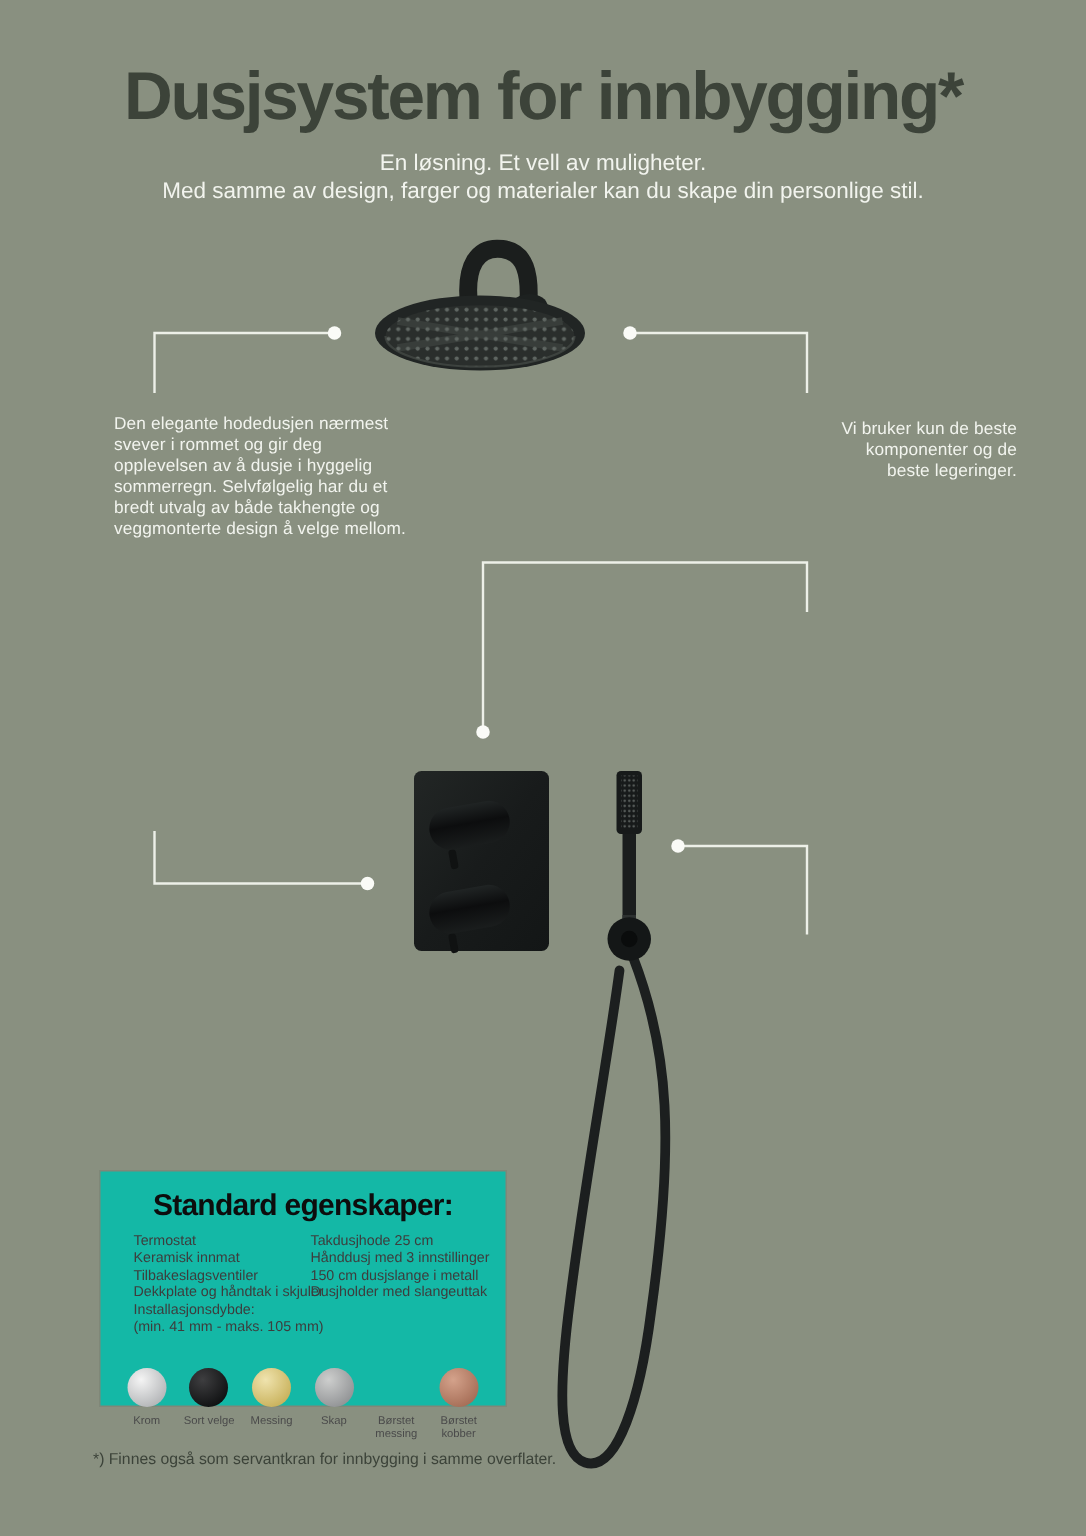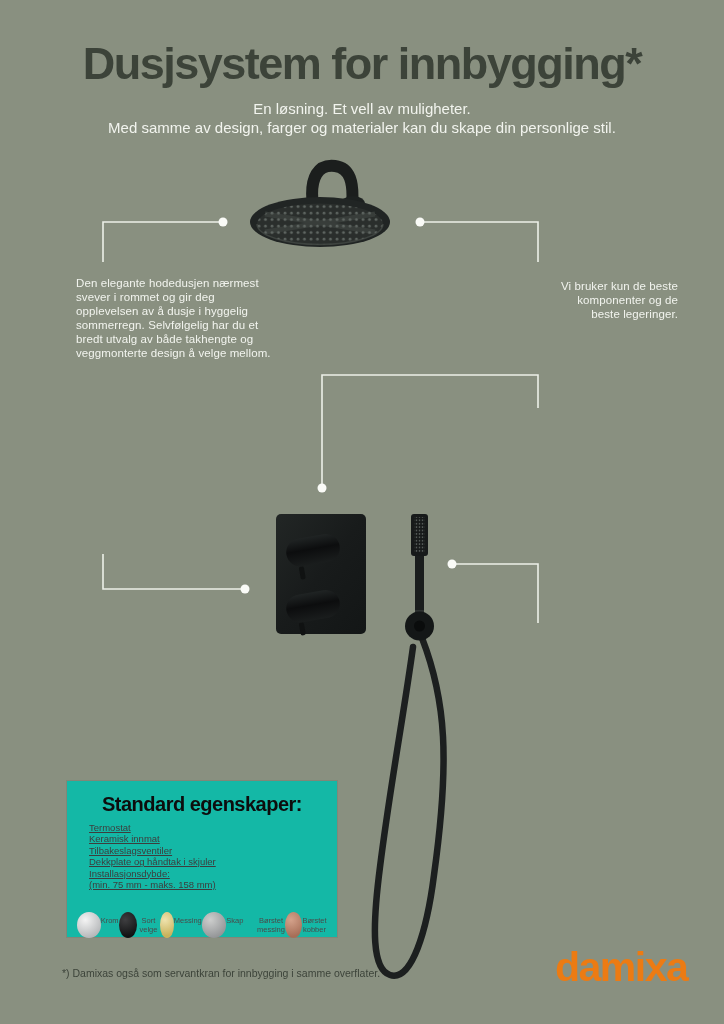--- a/index.html
+++ b/index.html
@@ -17,27 +17,27 @@
   .ct-1{left:76px;top:276px;width:200px;}
   .ct-2{left:508px;top:279px;width:170px;text-align:right;}
   .ct-3{left:508px;top:426px;width:205px;}
   .ct-4{left:68px;top:478px;width:200px;}
   .ct-5{left:508px;top:637px;width:190px;}
   .lines-overlay{left:0;top:0;pointer-events:none;}
   .spec-box{left:67px;top:747px;width:270px;height:156px;background:#14b8a6;
        box-shadow:0 0 0 1px rgba(0,0,0,0.06);margin-top:34px;}
   .spec-title{position:absolute;top:12px;left:0;width:100%;text-align:center;
        font-size:20px;font-weight:bold;letter-spacing:-0.5px;color:#0d0d0d;}
-  .spec-col{position:absolute;top:41px;font-size:9.5px;line-height:11.4px;color:#3d3d3d;text-decoration:underline;}
+  .spec-col{position:absolute;top:41px;font-size:9.5px;line-height:11.4px;color:#3d3d3d;}
   .spec-col.left{left:22px;}
   .spec-col.right{left:140px;}
   .finishes-title{position:absolute;top:113px;left:0;width:100%;text-align:center;
        font-size:12px;color:#2a2a2a;}
   .swatch-row{position:absolute;top:131px;left:10px;width:250px;display:flex;}
-  .swatch-cell{width:41.6px;display:flex;flex-direction:row;}
+  .swatch-cell{width:41.6px;display:flex;flex-direction:column;align-items:center;}
   .swatch-circle{width:26px;height:26px;border-radius:50%;}
   .swatch-label{margin-top:5px;font-size:7.5px;line-height:8.5px;color:#4a4a4a;
        text-align:center;white-space:pre-line;}
   .footnote{left:62px;top:967px;font-size:10.5px;color:var(--ink,#3c4339);}
   .brand-logo{left:555px;top:944px;font-size:41px;font-weight:bold;letter-spacing:-1.5px;
        color:var(--brand,#ec7b13);}
 </style>
 </head>
 <body>
 
@@ -134,21 +134,27 @@
   </svg>
 
   <div class="abs spec-box">
     <div class="spec-title">Standard egenskaper:</div>
     <div class="spec-col left">
       <div>Termostat</div>
       <div>Keramisk innmat</div>
       <div>Tilbakeslagsventiler</div>
       <div>Dekkplate og håndtak i skjuler</div>
       <div>Installasjonsdybde:</div>
-      <div>(min. 75 mm - maks. 158 mm)</div>
+      <div>(min. 41 mm - maks. 105 mm)</div>
+    </div>
+    <div class="spec-col right">
+      <div>Takdusjhode 25 cm</div>
+      <div>Hånddusj med 3 innstillinger</div>
+      <div>150 cm dusjslange i metall</div>
+      <div>Dusjholder med slangeuttak</div>
     </div>
     <div class="swatch-row">
       <div class="swatch-cell">
         <div class="swatch-circle" style="background: radial-gradient(circle at 35% 30%, rgb(244, 244, 244) 0%, rgb(180, 182, 184) 78%);"></div>
         <div class="swatch-label">Krom</div>
       </div>
       <div class="swatch-cell">
         <div class="swatch-circle" style="background: radial-gradient(circle at 35% 30%, rgb(62, 62, 64) 0%, rgb(16, 17, 18) 78%);"></div>
         <div class="swatch-label">Sort velge</div>
       </div>
@@ -166,16 +172,15 @@
 messing</div>
       </div>
       <div class="swatch-cell">
         <div class="swatch-circle" style="background: radial-gradient(circle at 35% 30%, rgb(212, 162, 139) 0%, rgb(166, 110, 87) 78%);"></div>
         <div class="swatch-label">Børstet
 kobber</div>
       </div>
     </div>
   </div>
 
-  <div class="abs footnote">*) Damixas også som servantkran for innbygging i samme overflater.</div>
-  <div class="abs brand-logo">damixa</div>
+  <div class="abs footnote">*) Finnes også som servantkran for innbygging i samme overflater.</div>
 
 </div>
 
 </body></html>

